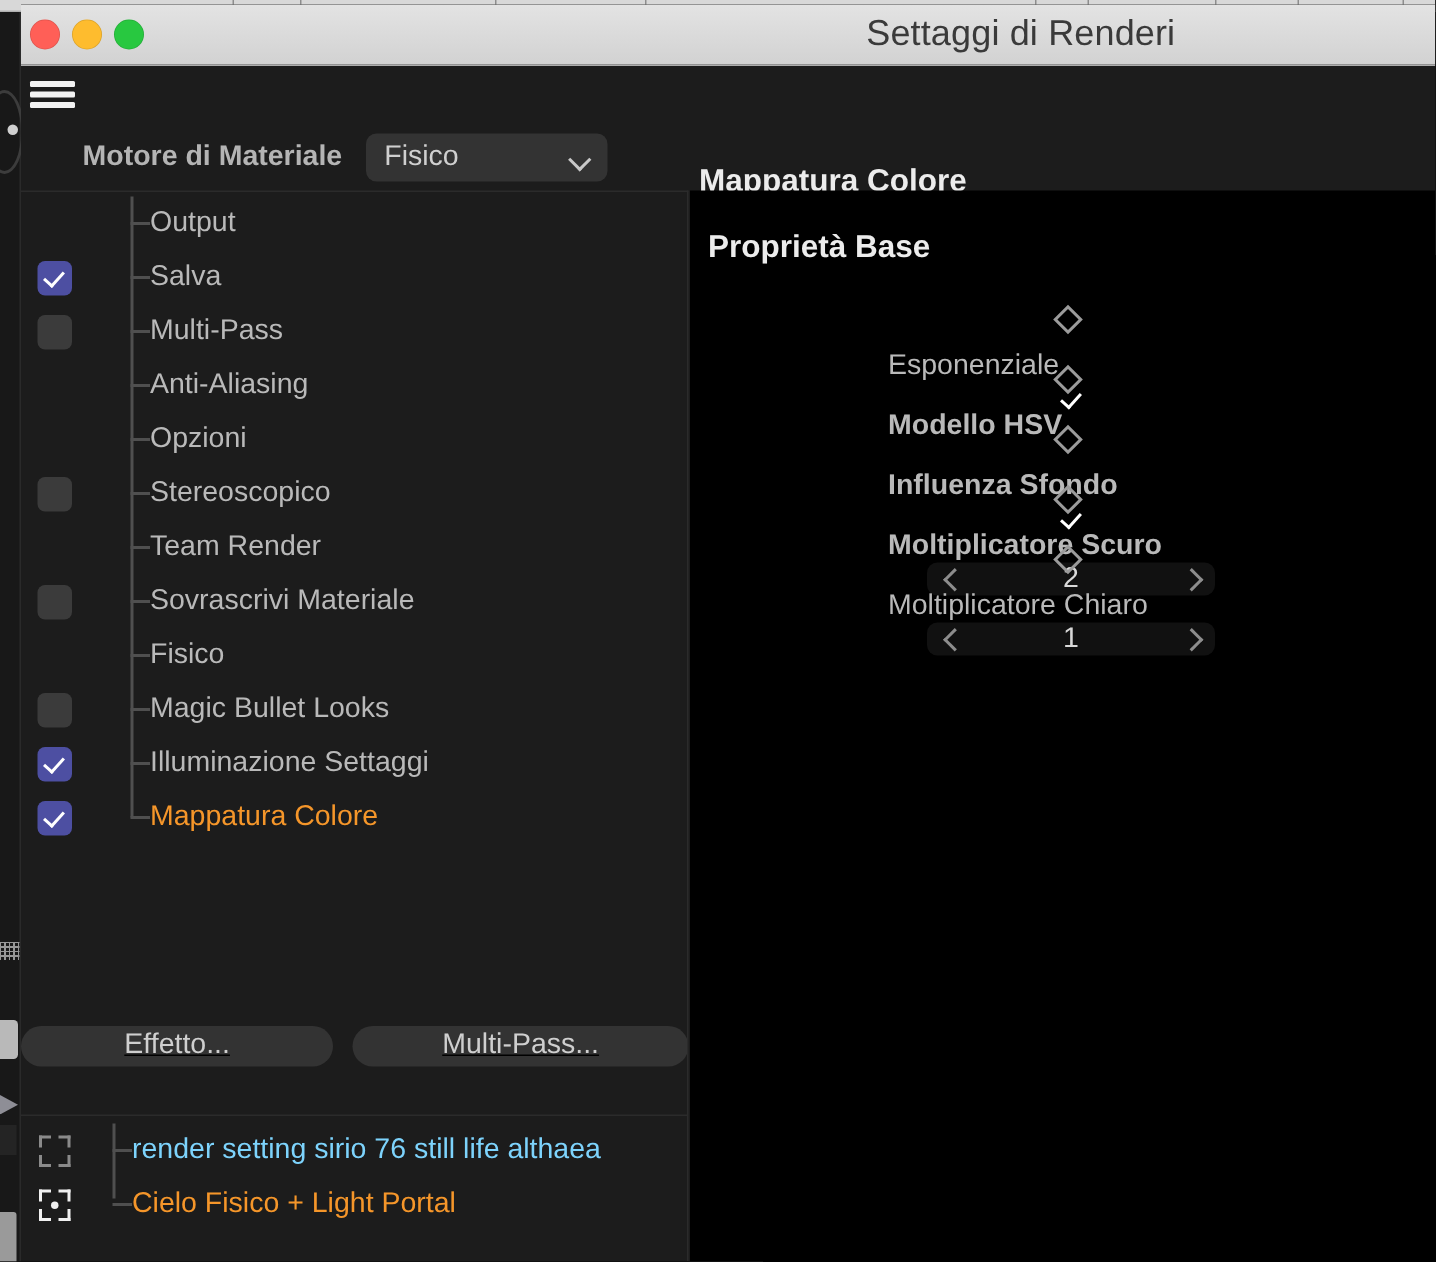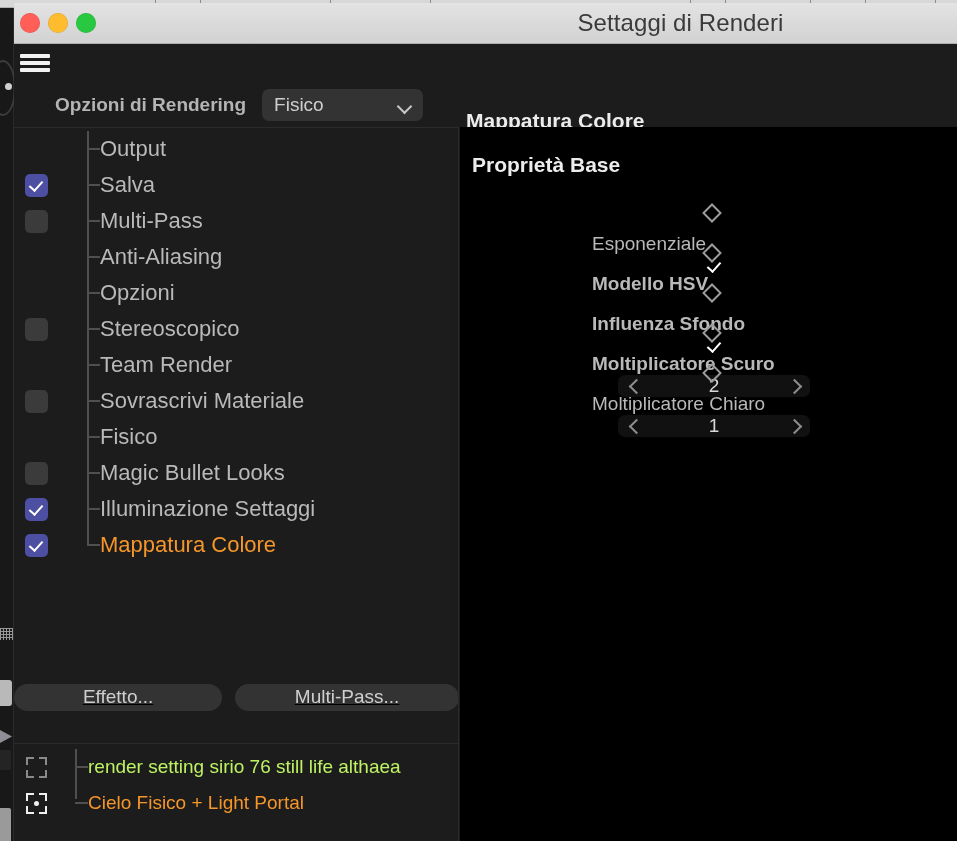--- a/index.html
+++ b/index.html
@@ -258,21 +258,21 @@
   .checkbox.on::after {
     content: "";
     position: absolute;
     left: 7px; top: 4px;
     width: 6px; height: 11px;
     border-right: 2.6px solid #ffffff;
     border-bottom: 2.6px solid #ffffff;
     transform: rotate(42deg);
   }
   .tree-label {
-    font-size: 22px;
+    font-size: 19px;
     color: #b9b9b9;
     white-space: nowrap;
   }
   .tree-label.sel { color: #f5962a; }
 
   
   .tree-spine {
     position: absolute;
     left: 73px;
     top: 3px;
@@ -369,21 +369,21 @@
     position: absolute;
     left: 61px;
     top: 5px;
     width: 2px;
     height: 50px;
     background: #4f4f4f;
   }
   .preset-elbow { flex: 0 0 13px; height: 2px; background: #4f4f4f; margin-left: 17px; }
   .preset-label {
     font-size: 19px;
-    color: #bef264;
+    color: #7dd3fc;
     white-space: nowrap;
   }
   .preset-label.sel { color: #f5962a; }
 
   
   .prop-panel {
     position: absolute;
     left: 446px; top: 0;
     width: 497px; height: 714px;
     background: #000000;
@@ -513,21 +513,21 @@
 
     <div class="menubar">
       <div class="hamburger">
         <span></span>
           <span></span>
           <span></span>
       </div>
     </div>
 
     <div class="engine-row">
-      <div class="engine-label">Opzioni di Rendering</div>
+      <div class="engine-label">Motore di Materiale</div>
       <div class="engine-select">
         <span class="value">Fisico</span>
         <span class="chev-down"></span>
       </div>
     </div>
 
     <div class="panel-header-right">Mappatura Colore</div>
 
     <div class="body">
 

